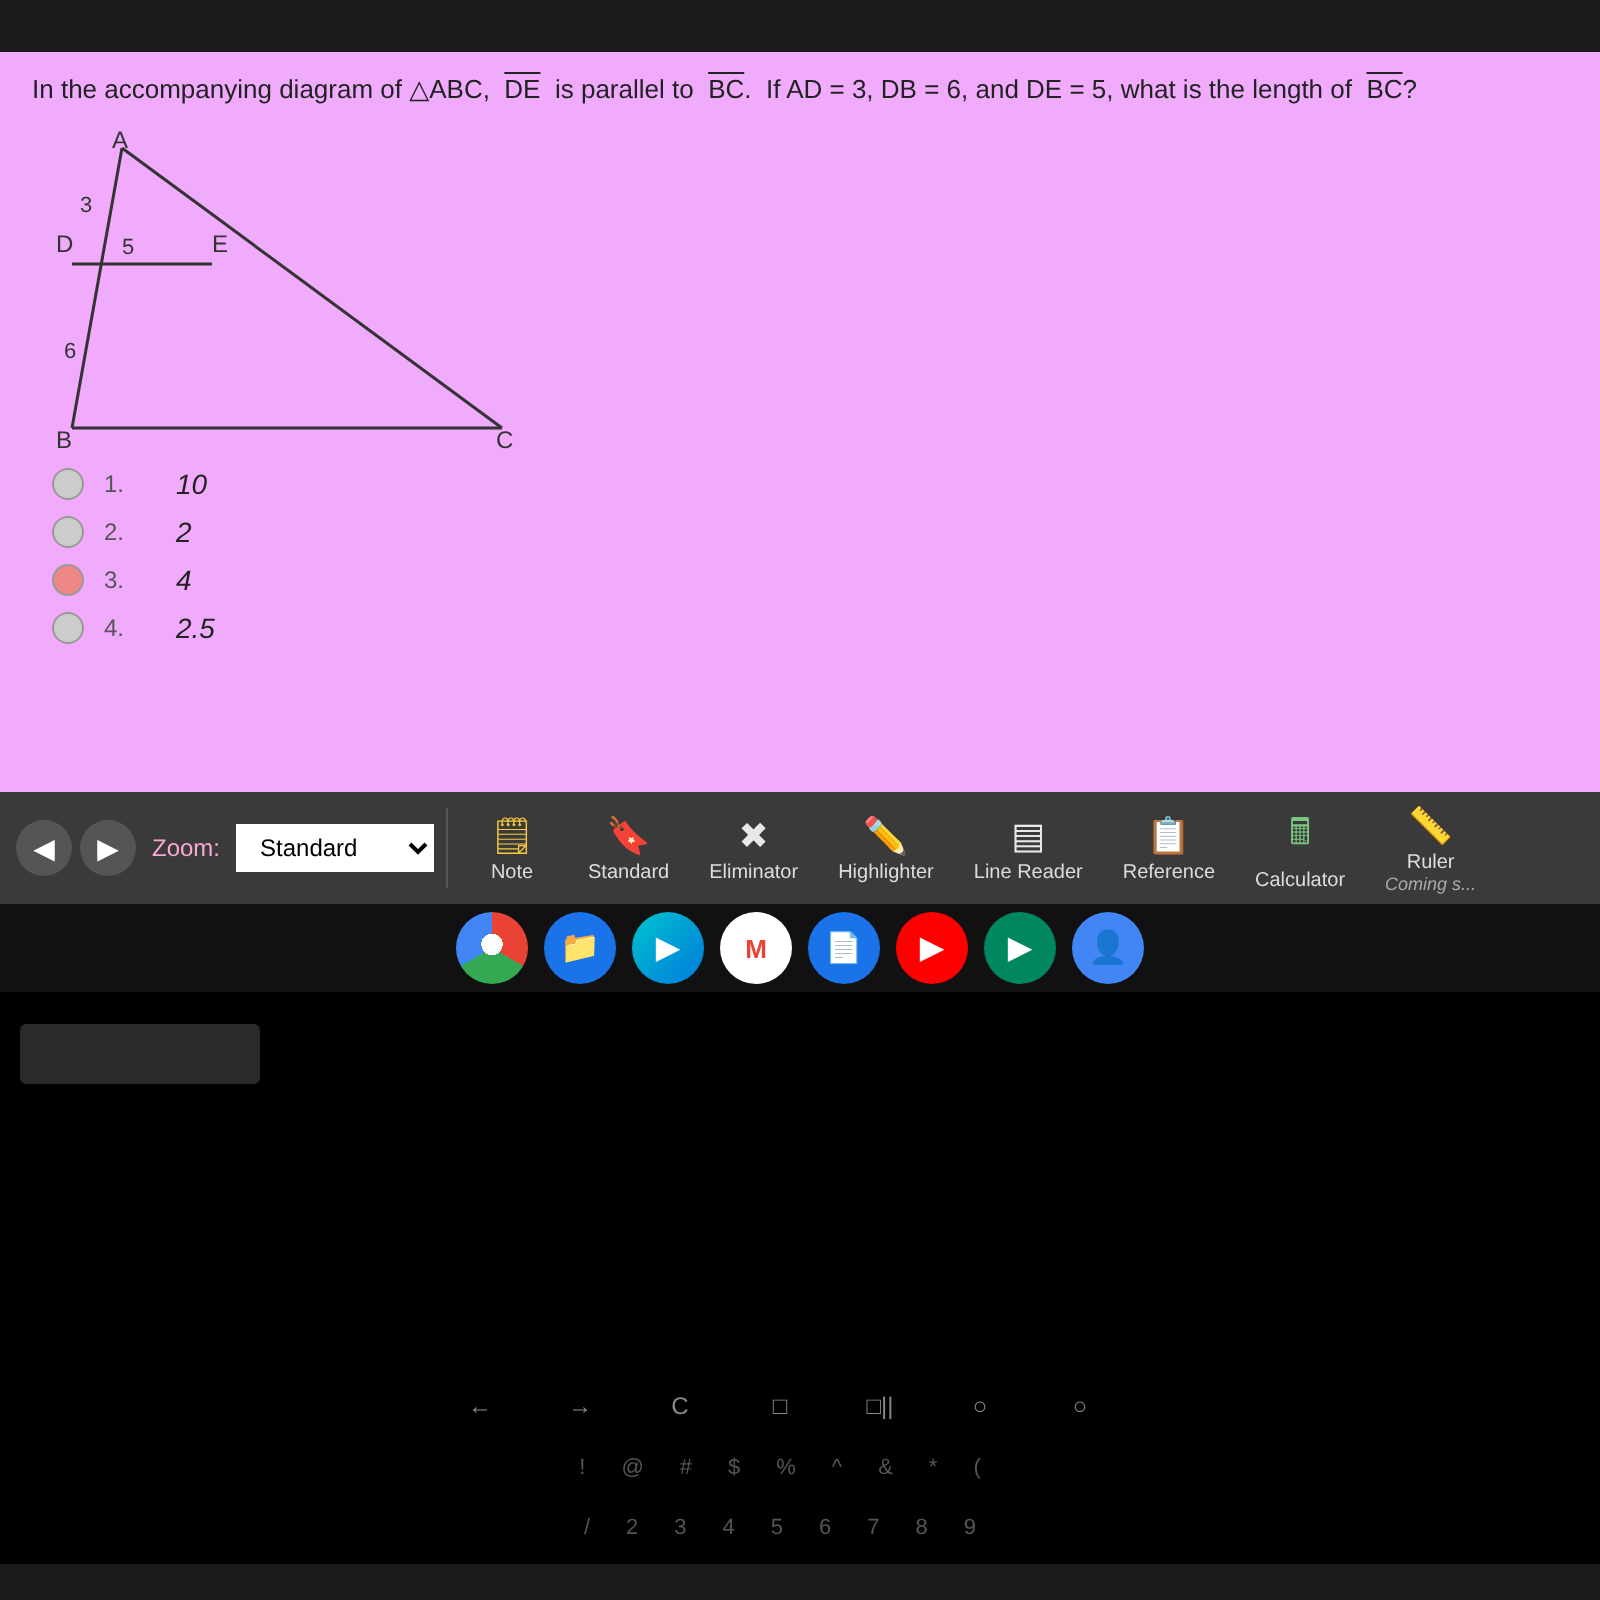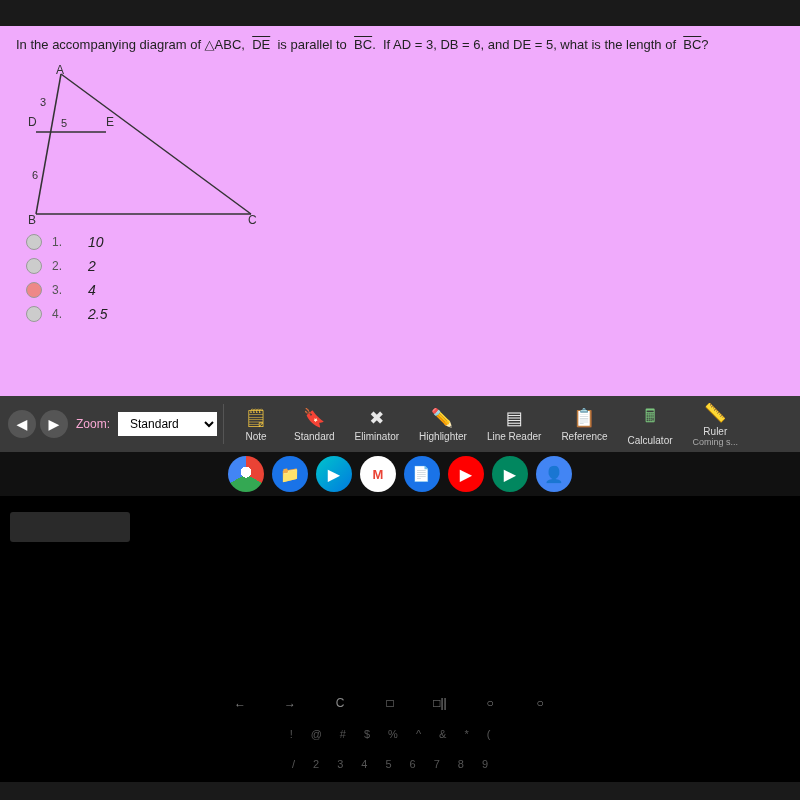--- a/index.html
+++ b/index.html
@@ -154,20 +154,21 @@
     .toolbar-divider {
       width: 1px;
       height: 40px;
       background: #555;
       margin: 0 2px;
     }
 
     .coming-soon {
       font-size: 9px;
       color: #aaa;
+      font-style: italic;
     }
 
     
     #taskbar {
       width: 800px;
       height: 44px;
       background: #111;
       display: flex;
       align-items: center;
       justify-content: center;

